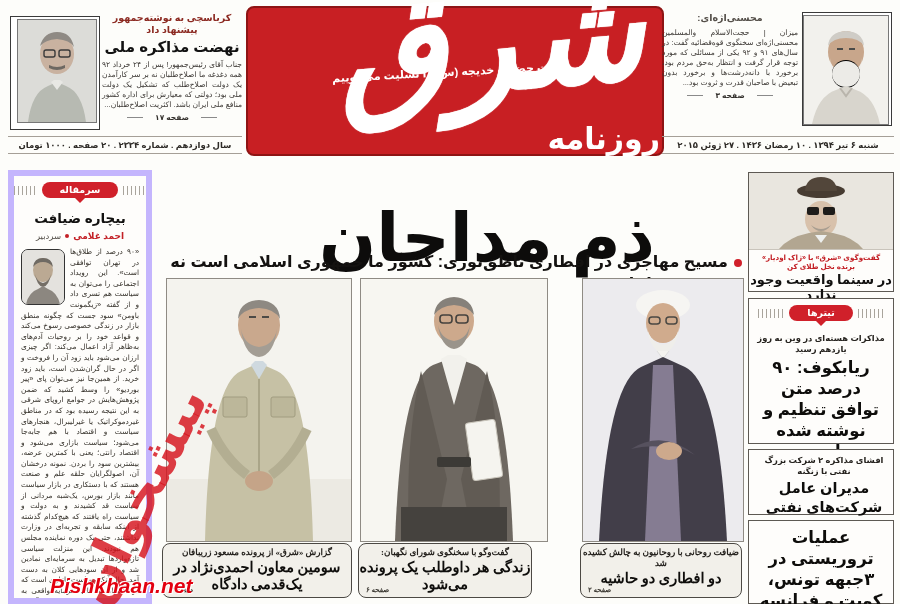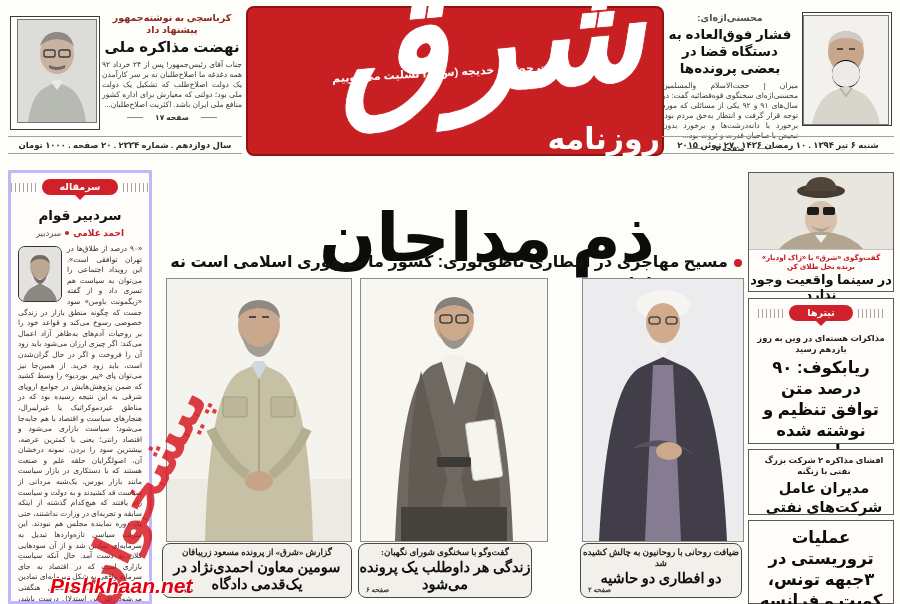--- a/index.html
+++ b/index.html
@@ -54,21 +54,21 @@
                     border-top-color:#d0202a;border-bottom:none;}
   .sb-k{font-size:8.4px;font-weight:bold;color:#26231f;text-align:center;line-height:11px;padding:0 5px;}
   .sb-t{font-size:16.5px;font-weight:900;color:#0e0d0b;text-align:center;line-height:21px;padding:0 6px;margin-top:2px;}
   .sb-t.small{font-size:14.5px;line-height:19px;}
   .sb-s{font-size:7.8px;font-weight:bold;color:#3a3733;text-align:center;line-height:10px;margin-top:3px;padding:0 5px;}
   .sb-pill-row{display:flex;align-items:center;justify-content:center;gap:5px;margin-top:5px;}
   .sb-pill-row .dash{width:18px;border-top:1px solid #8a857d;}
   .sb-pill{font-size:7px;font-weight:bold;color:#4a2020;border:1px solid #b06a66;border-radius:7px;
            padding:1px 8px;background:#faf4f2;white-space:nowrap;}
   
-  .ed-box{position:absolute;left:8px;top:170px;width:144px;height:434px;border:3px solid #c4b5fd;
+  .ed-box{position:absolute;left:8px;top:170px;width:144px;height:434px;border:6px solid #c4b5fd;
           background:#fefdfb;box-sizing:border-box;overflow:hidden;}
   .ed-title{font-size:13.5px;font-weight:900;color:#121110;text-align:center;margin-top:12px;}
   .ed-byline{display:flex;align-items:center;justify-content:center;gap:4px;margin-top:5px;}
   .ed-byline .name{font-size:9px;font-weight:bold;color:#c32026;}
   .ed-byline .dot{width:4px;height:4px;border-radius:50%;background:#c32026;}
   .ed-byline .role{font-size:8.5px;color:#55504a;}
   .ed-body{font-size:7.4px;line-height:10.6px;color:#343029;text-align:justify;padding:6px 7px 4px;direction:rtl;}
   .ed-photo{float:left;width:42px;height:54px;border:1px solid #333;border-radius:7px;overflow:hidden;
             margin:2px 5px 2px 0;background:#ddd;}
   
@@ -128,21 +128,20 @@
           <ellipse cx="42" cy="58" rx="14" ry="14" fill="#ececе8"></ellipse>
           <ellipse cx="42" cy="58" rx="14" ry="13" fill="#ecebe7"></ellipse>
           <path d="M33 33 L39 33 M45 33 L51 33" stroke="#4a4a48" stroke-width="2"></path>
           <path d="M8 108 Q14 80 32 74 L42 70 L52 74 Q70 80 76 108 Z" fill="#d8d5cd"></path>
           <path d="M36 72 L42 80 L48 72" fill="none" stroke="#b9b5ac" stroke-width="2"></path>
         </svg>
       </div>
     </div>
     <div style="position:absolute;right:96px;top:4px;width:136px;">
       <div class="kicker" style="color:#55504a;">محسنی‌اژه‌ای:</div>
-      <div class="mini-title" style="font-size:13.5px;line-height:17px;">فشار فوق‌العاده به دستگاه قضا در بعضی پرونده‌ها</div>
       <div class="mini-body">میزان | حجت‌الاسلام والمسلمین محسنی‌اژه‌ای سخنگوی قوه‌قضائیه گفت: در سال‌های ۹۱ و ۹۲ یکی از مسائلی که مورد توجه قرار گرفت و انتظار به‌حق مردم بود، برخورد با دانه‌درشت‌ها و برخورد بدون تبعیض با صاحبان قدرت و ثروت بود...</div>
       <div class="page-ref-row">
         <span class="dash"></span>
         <span class="page-ref">صفحه ۳</span>
         <span class="dash"></span>
       </div>
     </div>
   </section>
   <div class="meta-line fa" style="left:662px;top:136px;width:232px;">شنبه ۶ تیر ۱۳۹۴ . ۱۰ رمضان ۱۴۳۶ . ۲۷ ژوئن ۲۰۱۵</div>
 
@@ -267,21 +266,21 @@
     <div class="sb-t" style="margin-top:6px;">عملیات تروریستی در ۳جبهه تونس، کویت و فرانسه</div>
 
   </section>
 
   <section class="ed-box fa">
     <div class="badge-row">
       <span class="comb"></span>
       <span class="pill-badge">سرمقاله</span>
       <span class="comb"></span>
     </div>
-    <div class="ed-title">سردبیر قوام</div>
+    <div class="ed-title">بیچاره ضیافت</div>
     <div class="ed-byline">
       <span class="name">احمد غلامی</span>
       <span class="dot"></span>
       <span class="role">سردبیر</span>
     </div>
     <div class="ed-body">
       <span class="ed-photo">
         <svg width="42" height="54" viewBox="0 0 42 54">
           <rect width="42" height="54" fill="#e4e2de"></rect>
           <ellipse cx="21" cy="20" rx="10" ry="12" fill="#bba993"></ellipse>

